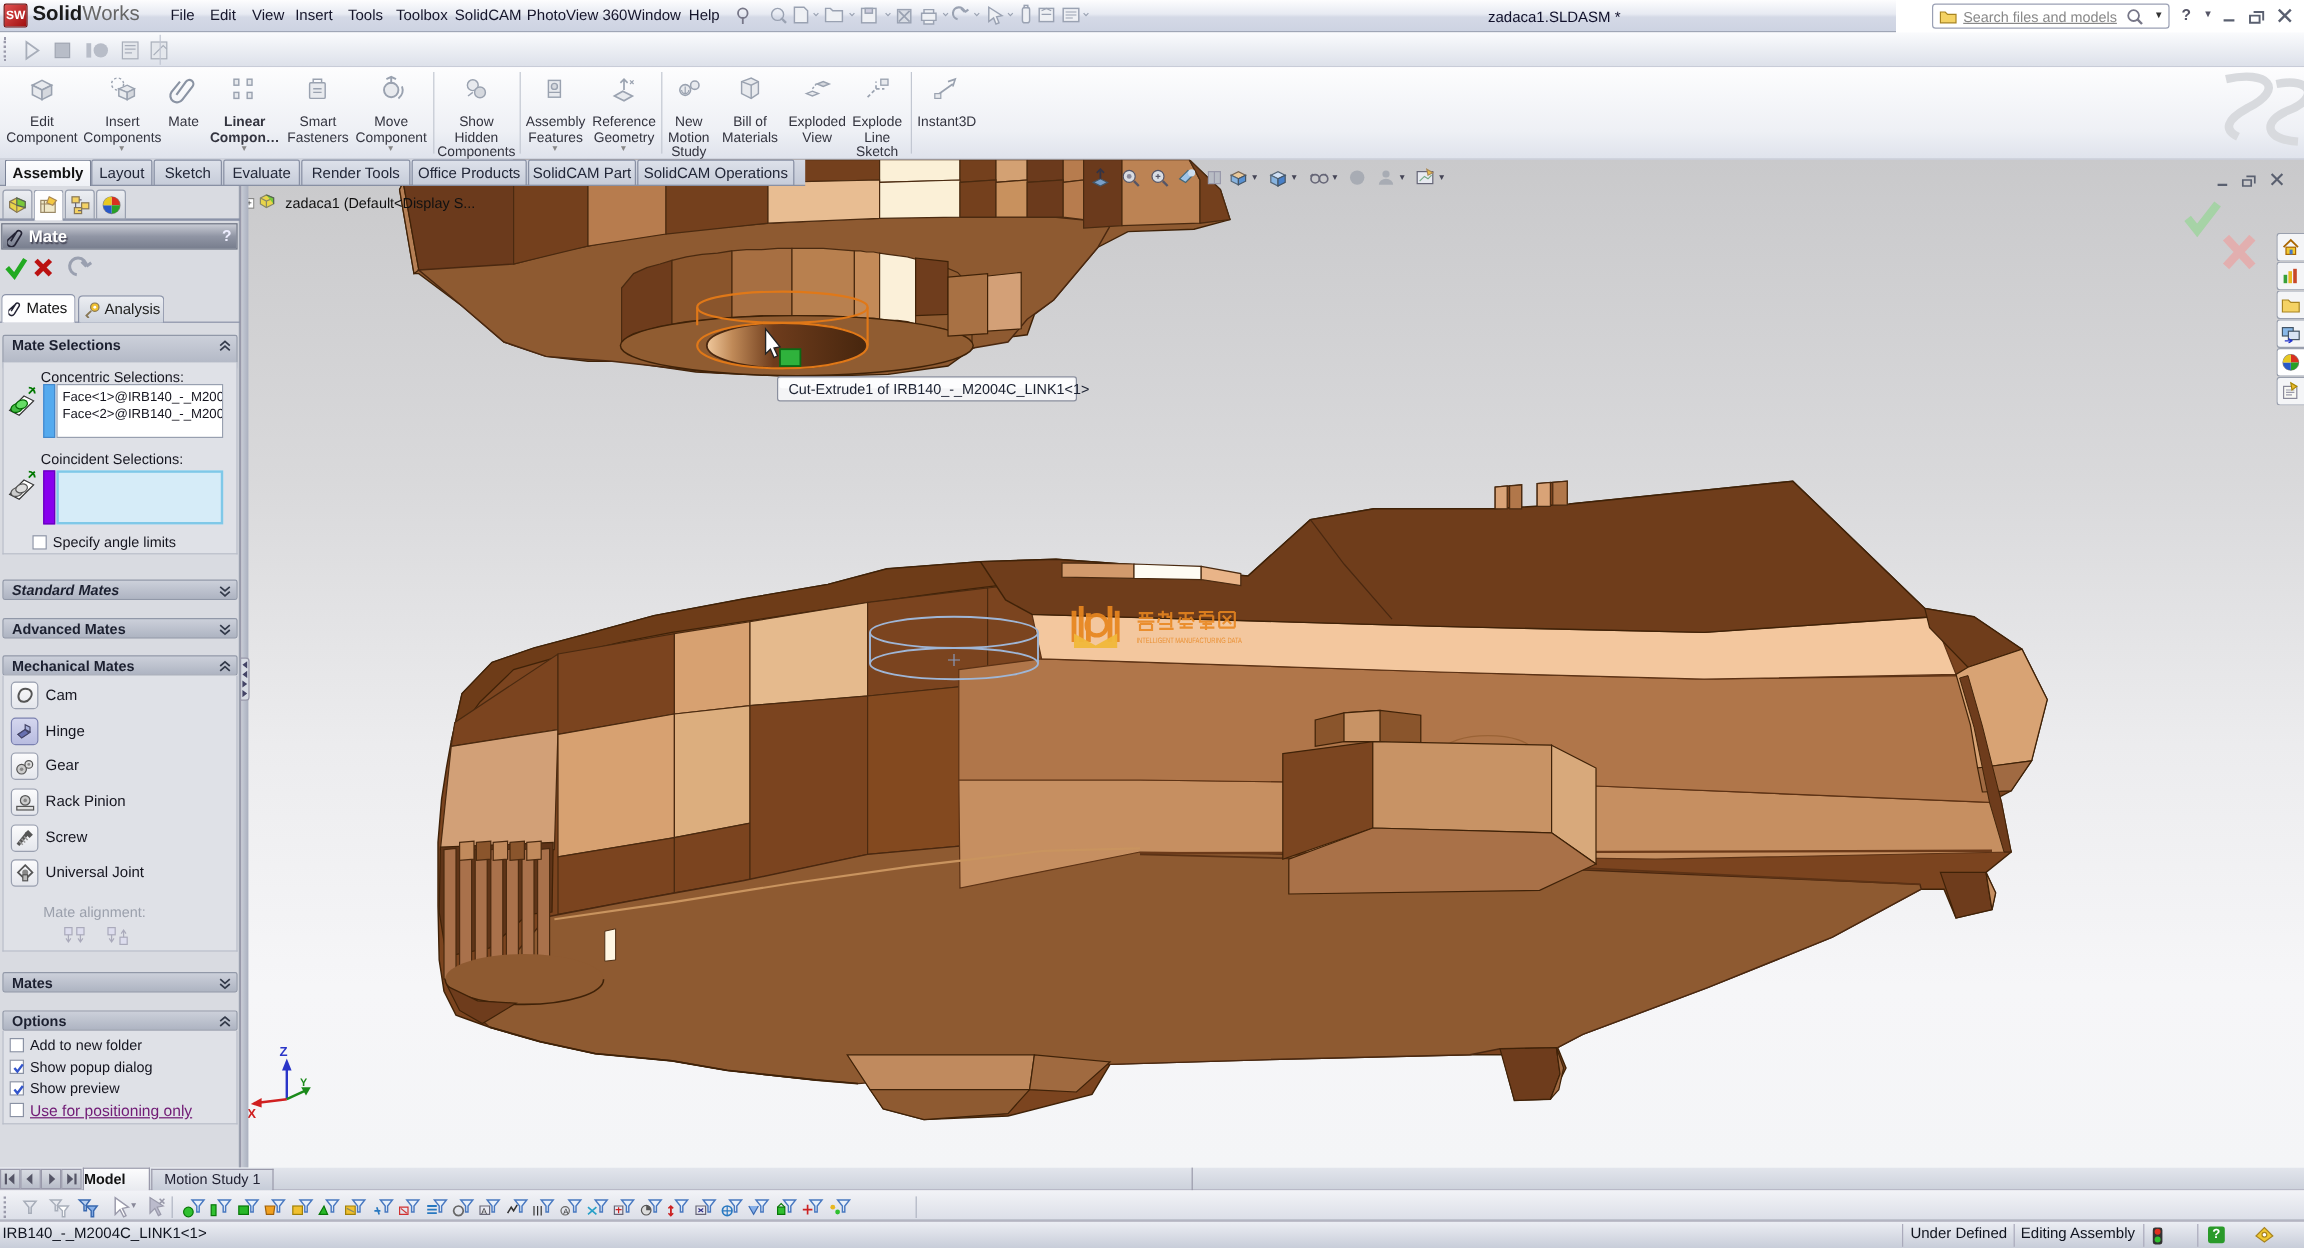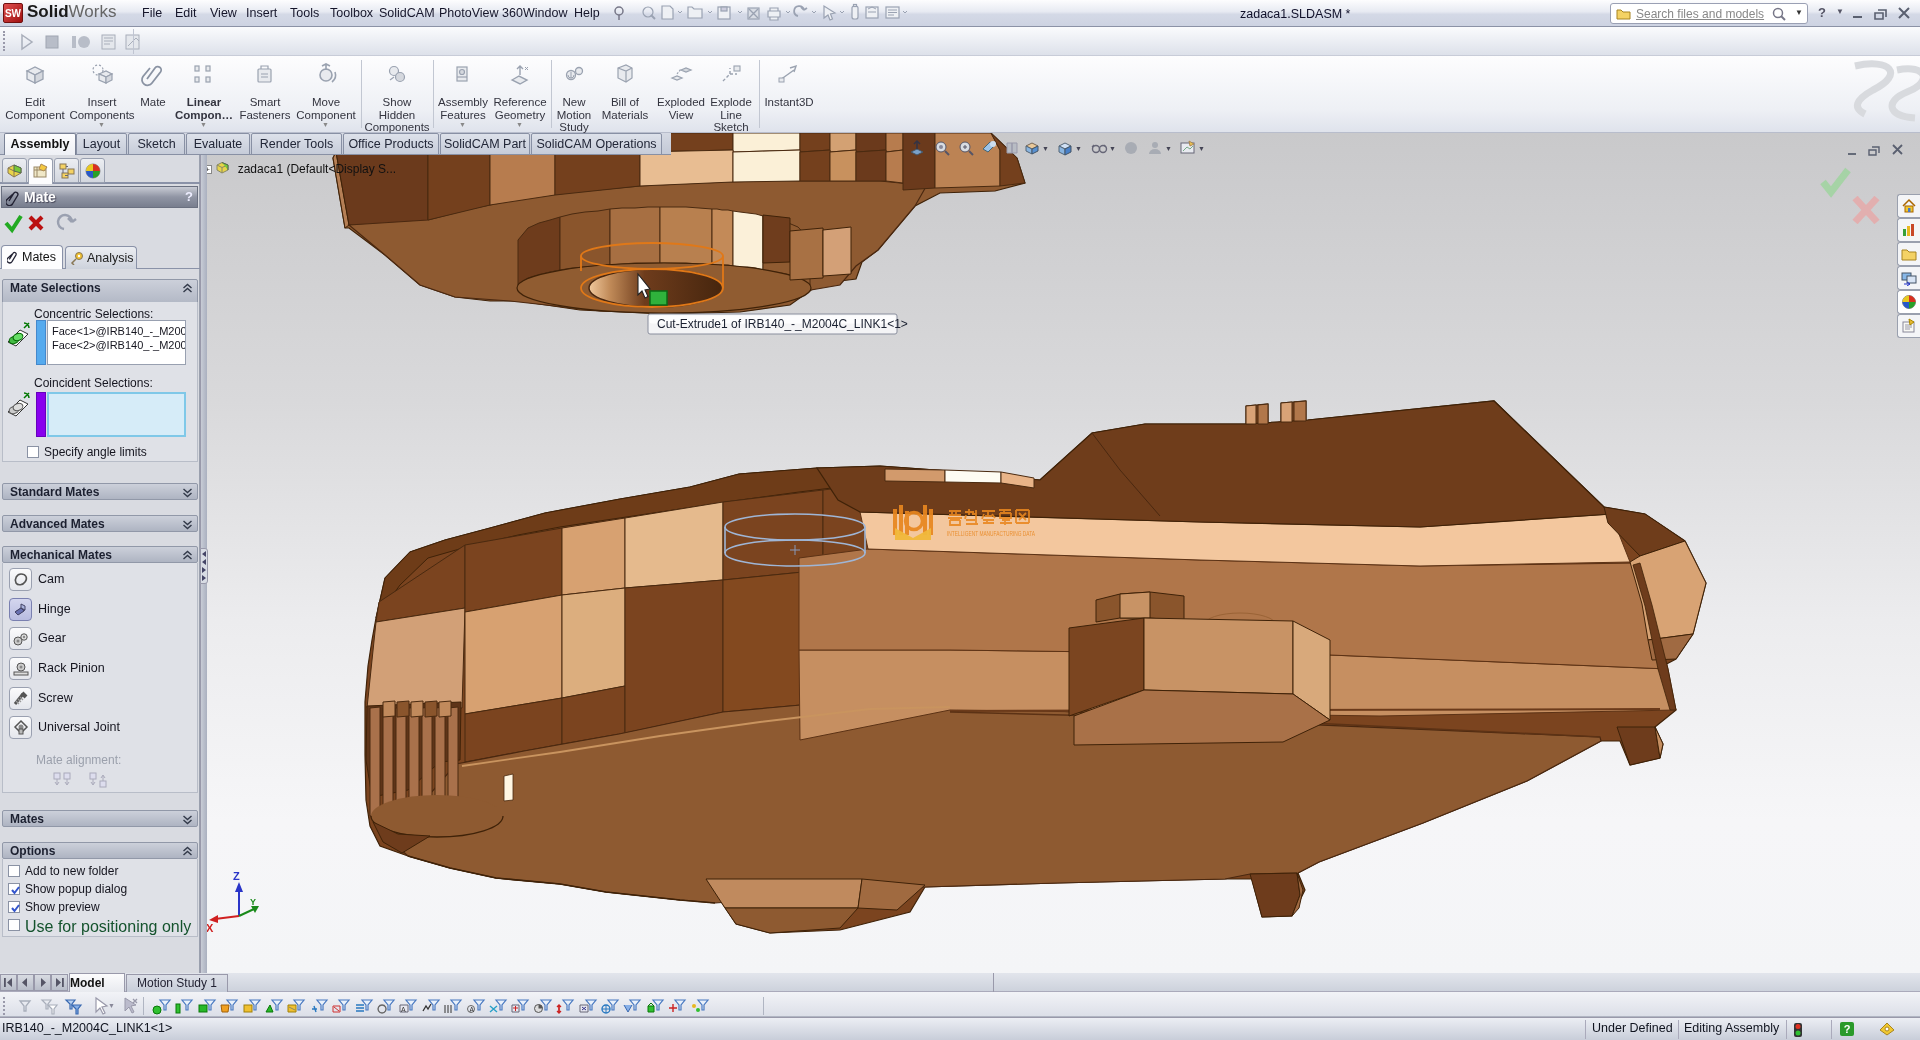--- a/index.html
+++ b/index.html
@@ -284,21 +284,21 @@
       <path d="M14.5 8 A6.5 6.5 0 0 1 8 14.5 L8 8 Z" fill="#28a028"></path>
       <path d="M8 14.5 A6.5 6.5 0 0 1 1.5 8 L8 8 Z" fill="#2858c8"></path>
       <path d="M1.5 8 A6.5 6.5 0 0 1 8 1.5 L8 8 Z" fill="#e8c820"></path>
     </svg></div>
 <div class="abs" style="left:1897px;top:314px;width:23px;height:24px;background:#f4f5f7;border:1px solid #9aa0ae;border-right:none;border-radius:3px 0 0 3px;"><svg width="16" height="16" viewBox="0 0 16 16" style="margin:3px 0 0 3px">
       <rect x="2" y="4" width="11" height="10" fill="#f8f8f4" stroke="#889"></rect>
       <path d="M4 7 h7 M4 9 h7 M4 11 h5" stroke="#99a"></path>
       <path d="M8 1 l5 3 -4 3 Z" fill="#e8b830" stroke="#a80"></path>
     </svg></div>
 
-<div class="abs" style="left:0;top:0;width:1920px;height:27px;background:linear-gradient(#fdfdfe,#e7eaf2 45%,#d4d9e6 55%,#cdd3e2);border-bottom:1px solid #8b92a6;padding-left:29px;">
+<div class="abs" style="left:0;top:0;width:1580px;height:27px;background:linear-gradient(#fdfdfe,#e7eaf2 45%,#d4d9e6 55%,#cdd3e2);border-bottom:1px solid #8b92a6;padding-left:29px;">
   <div class="abs" style="left:3px;top:3px;width:20px;height:20px;background:linear-gradient(135deg,#e05050,#a01010);border-radius:2px;border:1px solid #701010;color:#fff;font-size:10px;font-weight:bold;text-align:center;line-height:19px;">SW</div>
   <div class="abs" style="left:27px;top:2px;font-size:17px;font-weight:bold;color:#1a1a1a;">Solid<span style="color:#666;font-weight:normal;">Works</span></div>
 <span class="abs" style="left:142px;top:6px;font-size:12.5px;color:#15152a;">File</span>
     <span class="abs" style="left:175px;top:6px;font-size:12.5px;color:#15152a;">Edit</span>
     <span class="abs" style="left:210px;top:6px;font-size:12.5px;color:#15152a;">View</span>
     <span class="abs" style="left:246px;top:6px;font-size:12.5px;color:#15152a;">Insert</span>
     <span class="abs" style="left:290px;top:6px;font-size:12.5px;color:#15152a;">Tools</span>
     <span class="abs" style="left:330px;top:6px;font-size:12.5px;color:#15152a;">Toolbox</span>
     <span class="abs" style="left:379px;top:6px;font-size:12.5px;color:#15152a;">SolidCAM</span>
     <span class="abs" style="left:439px;top:6px;font-size:12.5px;color:#15152a;">PhotoView 360</span>
@@ -607,21 +607,21 @@
   <svg class="abs" width="28" height="34" style="left:4px;top:235px;" viewBox="0 0 28 34">
     <path d="M4 22 L16 10 L24 14 L12 26 Z" fill="#fff" stroke="#333"></path>
     <ellipse cx="10" cy="20" rx="5" ry="3.5" fill="#ccc" stroke="#555" transform="rotate(-20 10 20)"></ellipse>
     <ellipse cx="14" cy="17" rx="5" ry="3.5" fill="#ddd" stroke="#555" transform="rotate(-20 14 17)"></ellipse>
     <path d="M20 8 l5 -5 m-5 0 a5 5 0 0 1 5 5" stroke="#070" stroke-width="1.5" fill="none"></path>
   </svg>
   <div class="abs" style="left:36px;top:237px;width:10px;height:45px;background:#8800ee;border:1px solid #6600bb;"></div>
   <div class="abs" style="left:47px;top:237px;width:139px;height:45px;background:#d6ecf8;border:2px solid #7fc8e8;"></div>
   <div class="abs" style="left:27px;top:291px;width:12px;height:12px;background:#fff;border:1px solid #8a92a4;"></div>
     <div class="abs" style="left:44px;top:290px;font-size:12px;color:#15151f;">Specify angle limits</div>
-  <div class="abs" style="left:2px;top:328px;width:196px;height:17px;background:linear-gradient(#ccd0da,#aeb4c2);border:1px solid #9198a8;border-radius:2px;">
+  <div class="abs" style="left:2px;top:328px;width:196px;height:17px;background:linear-gradient(#ccd0da,#aeb4c2);border:1px solid #9198a8;border-radius:2px;font-style:italic;">
       <span class="abs" style="left:7px;top:1px;font-size:12px;font-weight:bold;color:#1c2030;">Standard Mates</span>
       <svg class="abs" width="11" height="11" viewBox="0 0 11 11" style="left:179px;top:3px;">
         <path d="M1.5 2 L5.5 5.5 L9.5 2 M1.5 6 L5.5 9.5 L9.5 6" fill="none" stroke="#333a4a" stroke-width="1.4"></path>
       </svg>
     </div>
   <div class="abs" style="left:2px;top:360px;width:196px;height:17px;background:linear-gradient(#ccd0da,#aeb4c2);border:1px solid #9198a8;border-radius:2px;">
       <span class="abs" style="left:7px;top:1px;font-size:12px;font-weight:bold;color:#1c2030;">Advanced Mates</span>
       <svg class="abs" width="11" height="11" viewBox="0 0 11 11" style="left:179px;top:3px;">
         <path d="M1.5 2 L5.5 5.5 L9.5 2 M1.5 6 L5.5 9.5 L9.5 6" fill="none" stroke="#333a4a" stroke-width="1.4"></path>
       </svg>
@@ -704,21 +704,21 @@
       </svg>
     </div>
     <div class="abs" style="left:25px;top:727px;font-size:12px;color:#15151f;">Show popup dialog</div>
   <div class="abs" style="left:8px;top:746px;width:12px;height:12px;background:#fff;border:1px solid #8a92a4;">
       <svg width="11" height="11" viewBox="0 0 11 11" style="position:absolute;left:1px;top:1px;">
         <path d="M2 5 L4.5 8 L9 2" stroke="#3355cc" stroke-width="2" fill="none"></path>
       </svg>
     </div>
     <div class="abs" style="left:25px;top:745px;font-size:12px;color:#15151f;">Show preview</div>
   <div class="abs" style="left:8px;top:764px;width:12px;height:12px;background:#fff;border:1px solid #8a92a4;"></div>
-    <div class="abs" style="left:25px;top:763px;font-size:16px;color:#14532d;">Use for positioning only</div>
+    <div class="abs" style="left:25px;top:763px;font-size:13px;color:#701a75;text-decoration:underline;">Use for positioning only</div>
 </div>
 
 <div class="abs" style="left:0;top:973px;width:1920px;height:19px;background:linear-gradient(#e2e5ec,#cdd2dc);border-bottom:1px solid #aab;">
 <div class="abs" style="left:0px;top:1px;width:17px;height:17px;background:linear-gradient(#d8dbe2,#b8bdc9);border:1px solid #99a;"><svg width="15" height="15" viewBox="0 0 15 15">
         <rect x="3" y="3" width="1.8" height="9" fill="#556"></rect>
         <path d="M11 3 L6 7.5 L11 12 Z" fill="#556"></path>
       </svg></div>
     <div class="abs" style="left:17px;top:1px;width:17px;height:17px;background:linear-gradient(#d8dbe2,#b8bdc9);border:1px solid #99a;"><svg width="15" height="15" viewBox="0 0 15 15">
         <path d="M9 3 L4 7.5 L9 12 Z" fill="#556"></path>
       </svg></div>

